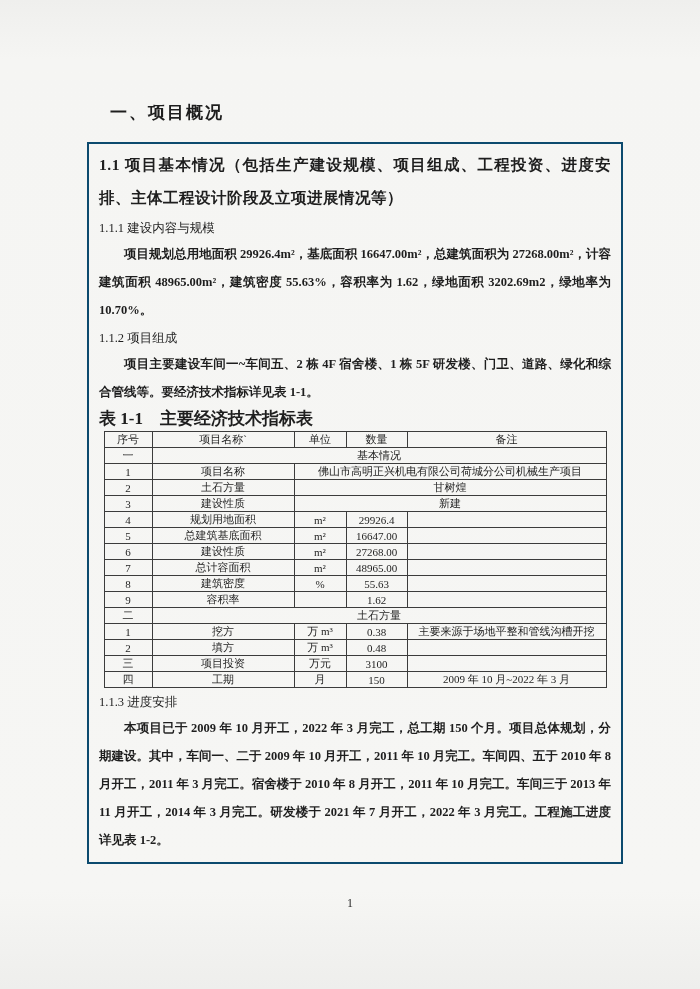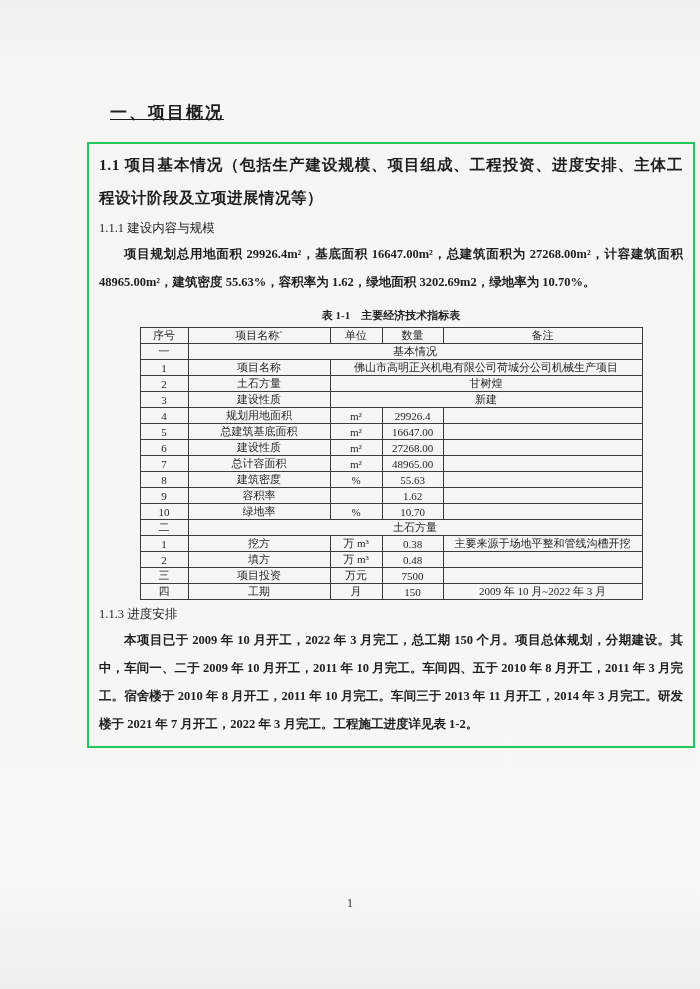--- a/index.html
+++ b/index.html
@@ -7,42 +7,42 @@
   body {
     width: 700px; height: 989px;
     position: relative;
     background: linear-gradient(180deg, #efefed 0%, #f5f5f3 6%, #f6f6f4 90%, #eeeeec 100%);
     font-family: "Liberation Serif", "DejaVu Serif", serif;
     color: #1e1e1e;
     overflow: hidden;
   }
   .doc-title {
     position: absolute; left: 110px; top: 101px;
-    font-size: 17px; font-weight: bold; letter-spacing: 2px; margin: 0; text-decoration: underline;
+    font-size: 17px; font-weight: bold; letter-spacing: 2px; margin: 0;
   }
   .content-box {
-    position: absolute; left: 87px; top: 142px; width: 608px;
-    border: 2px solid #22c55e;
+    position: absolute; left: 87px; top: 142px; width: 536px;
+    border: 2px solid #0c4a6e;
     padding: 4px 10px 8px 10px;
     background: transparent;
   }
   .box-heading {
     font-size: 15.5px; font-weight: bold; line-height: 33px;
     text-align: justify; letter-spacing: 0.5px;
   }
   .subhead {
     font-size: 12.5px; font-weight: 400; line-height: 24px; margin-top: 2px;
   }
   .para {
     margin: 0; font-size: 12.5px; line-height: 28px;
     text-indent: 2em; text-align: justify; font-weight: bold;
   }
   .table-caption {
-    font-size: 11px; font-weight: bold; text-align: center;
-    line-height: 22px; margin-top: 8px;
+    font-size: 17px; font-weight: bold; text-align: left;
+    line-height: 22px; margin-top: 2px;
   }
   table.indicators {
     border-collapse: collapse; table-layout: fixed;
     width: 502px; margin: 1px auto 1px auto;
   }
   .indicators th, .indicators td {
     border: 1px solid #3c3c3c;
     font-size: 11px; font-weight: normal;
     text-align: center; vertical-align: middle;
     height: 15px; padding: 0 2px;
@@ -65,20 +65,22 @@
 
   <h1 class="doc-title">一、项目概况</h1>
 
   <div class="content-box">
 
     <div class="box-heading">1.1 项目基本情况（包括生产建设规模、项目组成、工程投资、进度安排、主体工程设计阶段及立项进展情况等）</div>
 
     <div class="subhead">1.1.1 建设内容与规模</div>
     <p class="para">项目规划总用地面积 29926.4m²，基底面积 16647.00m²，总建筑面积为 27268.00m²，计容建筑面积 48965.00m²，建筑密度 55.63%，容积率为 1.62，绿地面积 3202.69m2，绿地率为 10.70%。</p>
 
+    <div class="subhead">1.1.2 项目组成</div>
+    <p class="para">项目主要建设车间一~车间五、2 栋 4F 宿舍楼、1 栋 5F 研发楼、门卫、道路、绿化和综合管线等。要经济技术指标详见表 1-1。</p>
 
     <div class="table-caption">表 1-1　主要经济技术指标表</div>
 
     <table class="indicators">
       <colgroup>
         <col class="col-no">
           <col class="col-name">
           <col class="col-unit">
           <col class="col-qty">
           <col class="col-remark">
@@ -148,27 +150,20 @@
             <td></td>
           </tr>
           <tr>
             <td>9</td>
             <td>容积率</td>
             <td></td>
             <td>1.62</td>
             <td></td>
           </tr>
           <tr>
-            <td>10</td>
-            <td>绿地率</td>
-            <td>%</td>
-            <td>10.70</td>
-            <td></td>
-          </tr>
-          <tr>
             <td>二</td>
             <td colspan="4">土石方量</td>
           </tr>
           <tr>
             <td>1</td>
             <td>挖方</td>
             <td>万 m³</td>
             <td>0.38</td>
             <td>主要来源于场地平整和管线沟槽开挖</td>
           </tr>
@@ -176,21 +171,21 @@
             <td>2</td>
             <td>填方</td>
             <td>万 m³</td>
             <td>0.48</td>
             <td></td>
           </tr>
           <tr>
             <td>三</td>
             <td>项目投资</td>
             <td>万元</td>
-            <td>7500</td>
+            <td>3100</td>
             <td></td>
           </tr>
           <tr>
             <td>四</td>
             <td>工期</td>
             <td>月</td>
             <td>150</td>
             <td>2009 年 10 月~2022 年 3 月</td>
           </tr>
         </tbody>

